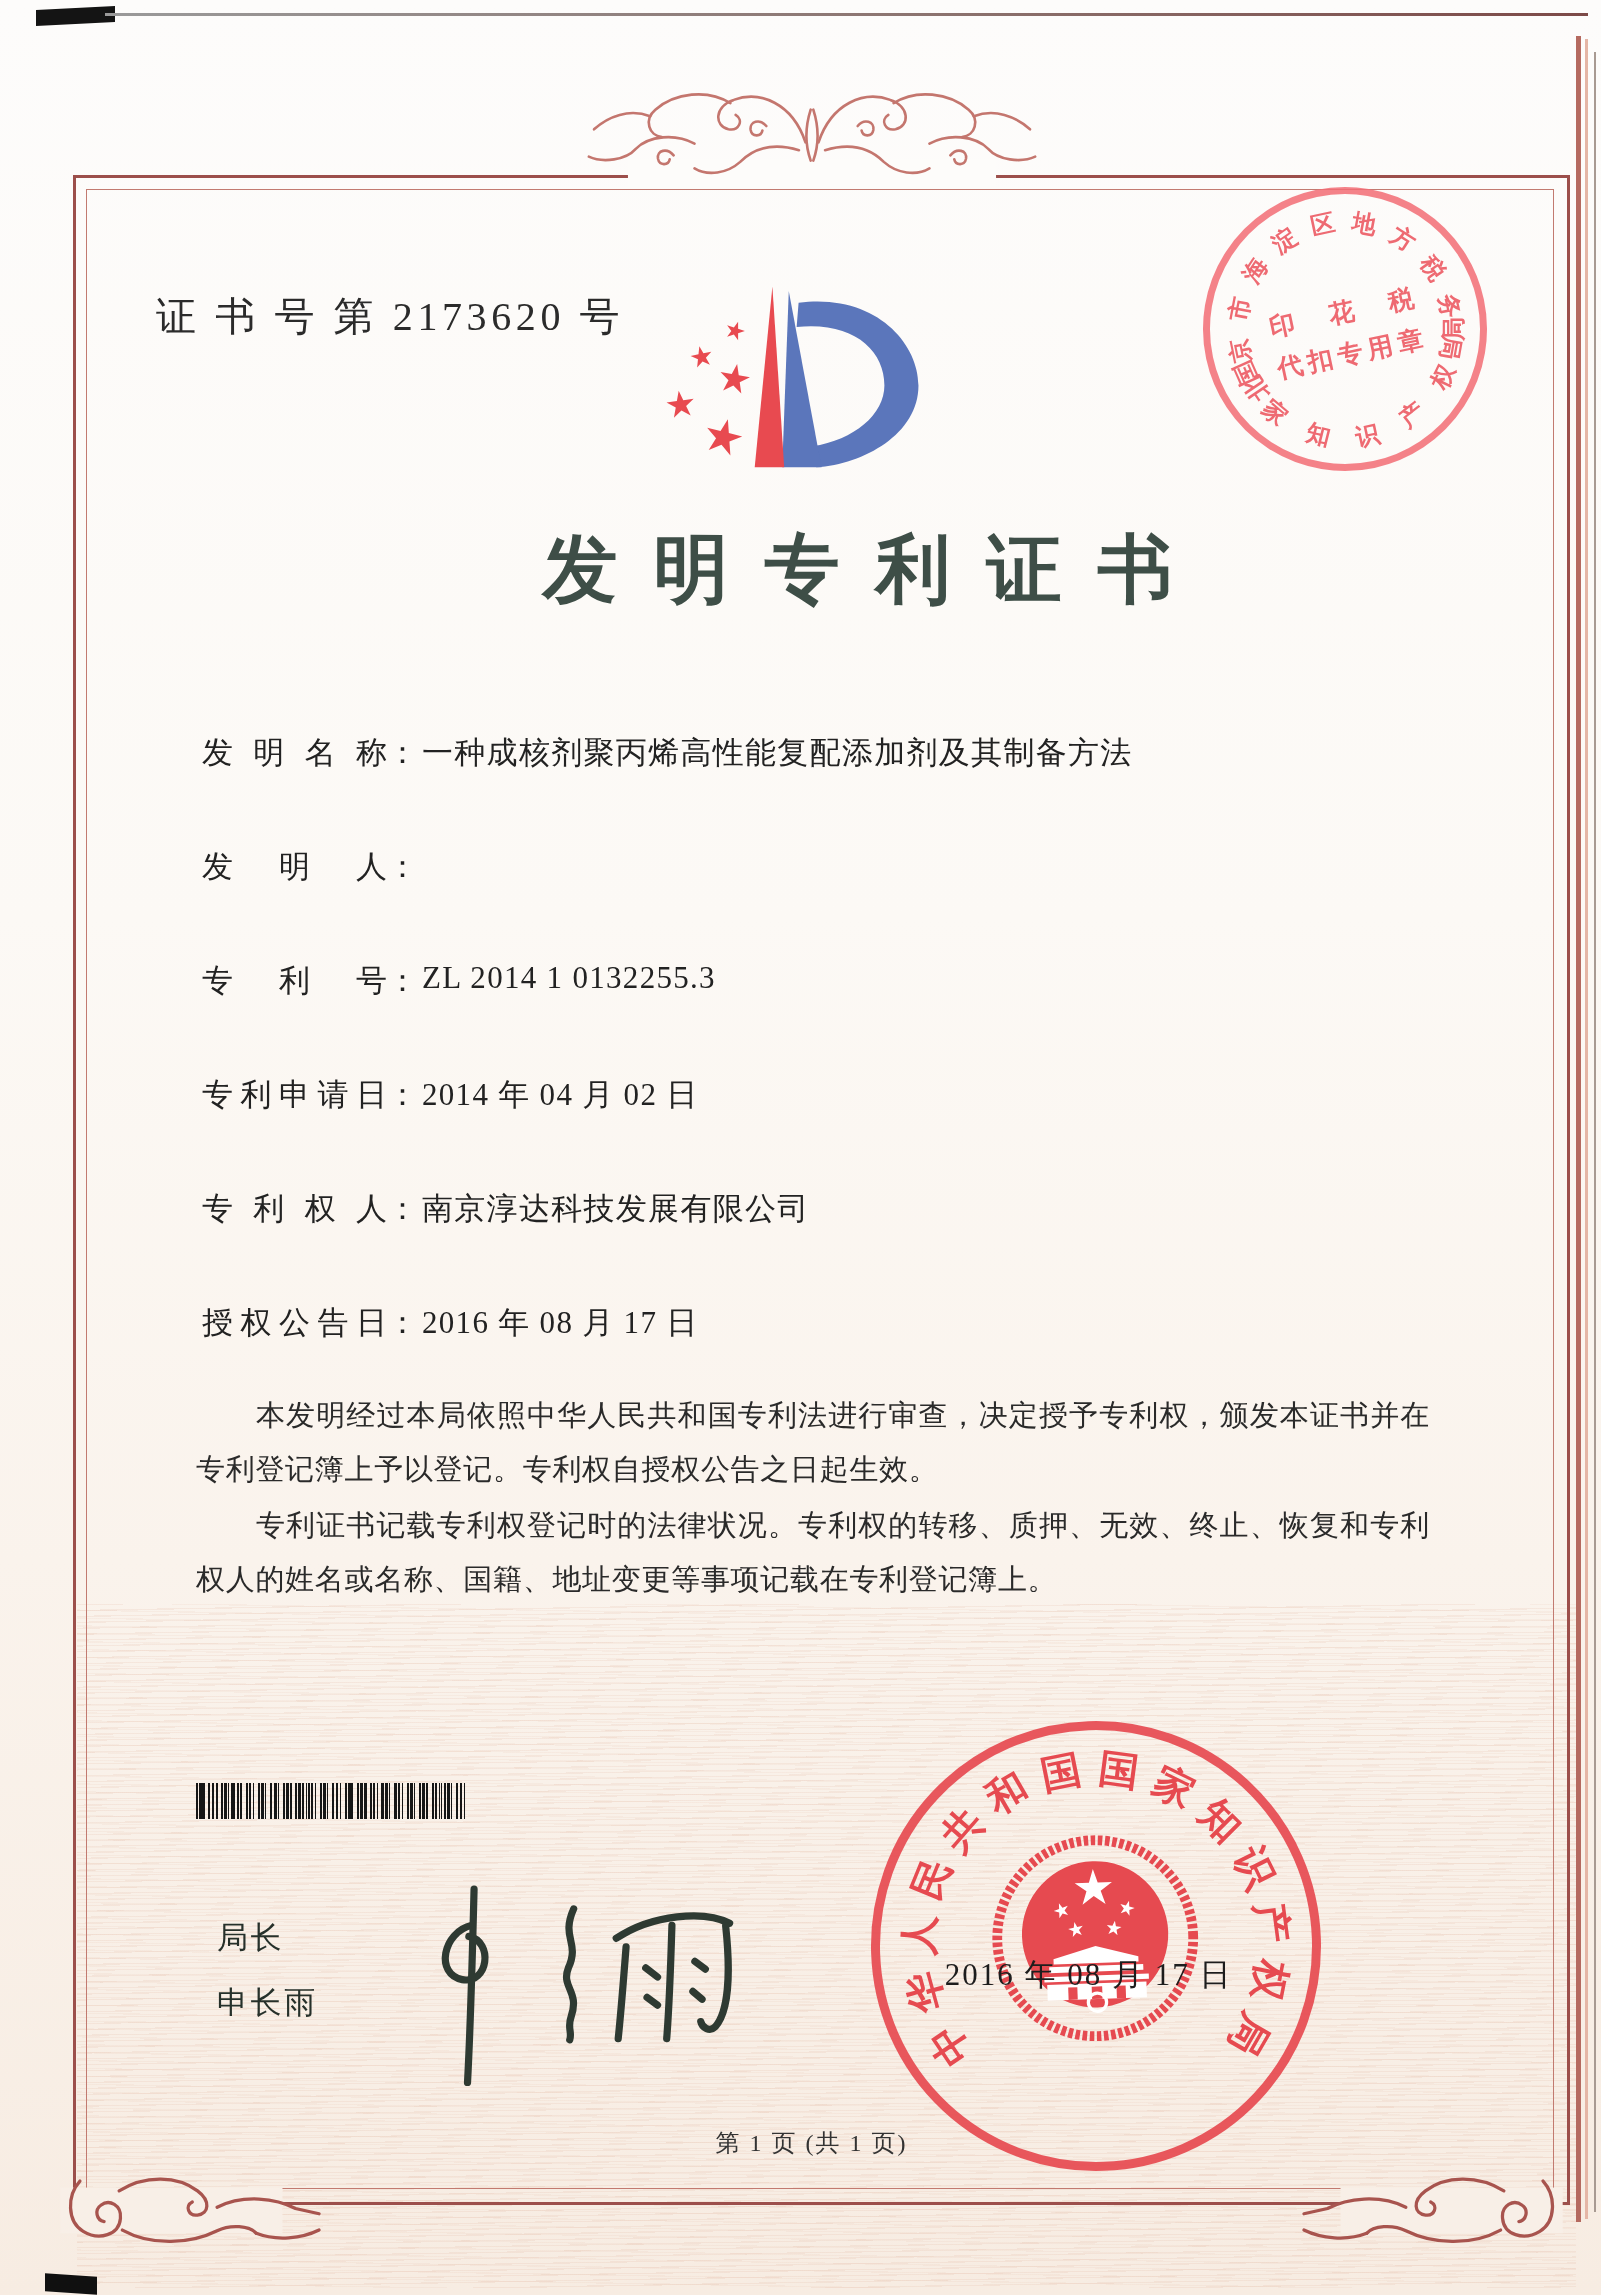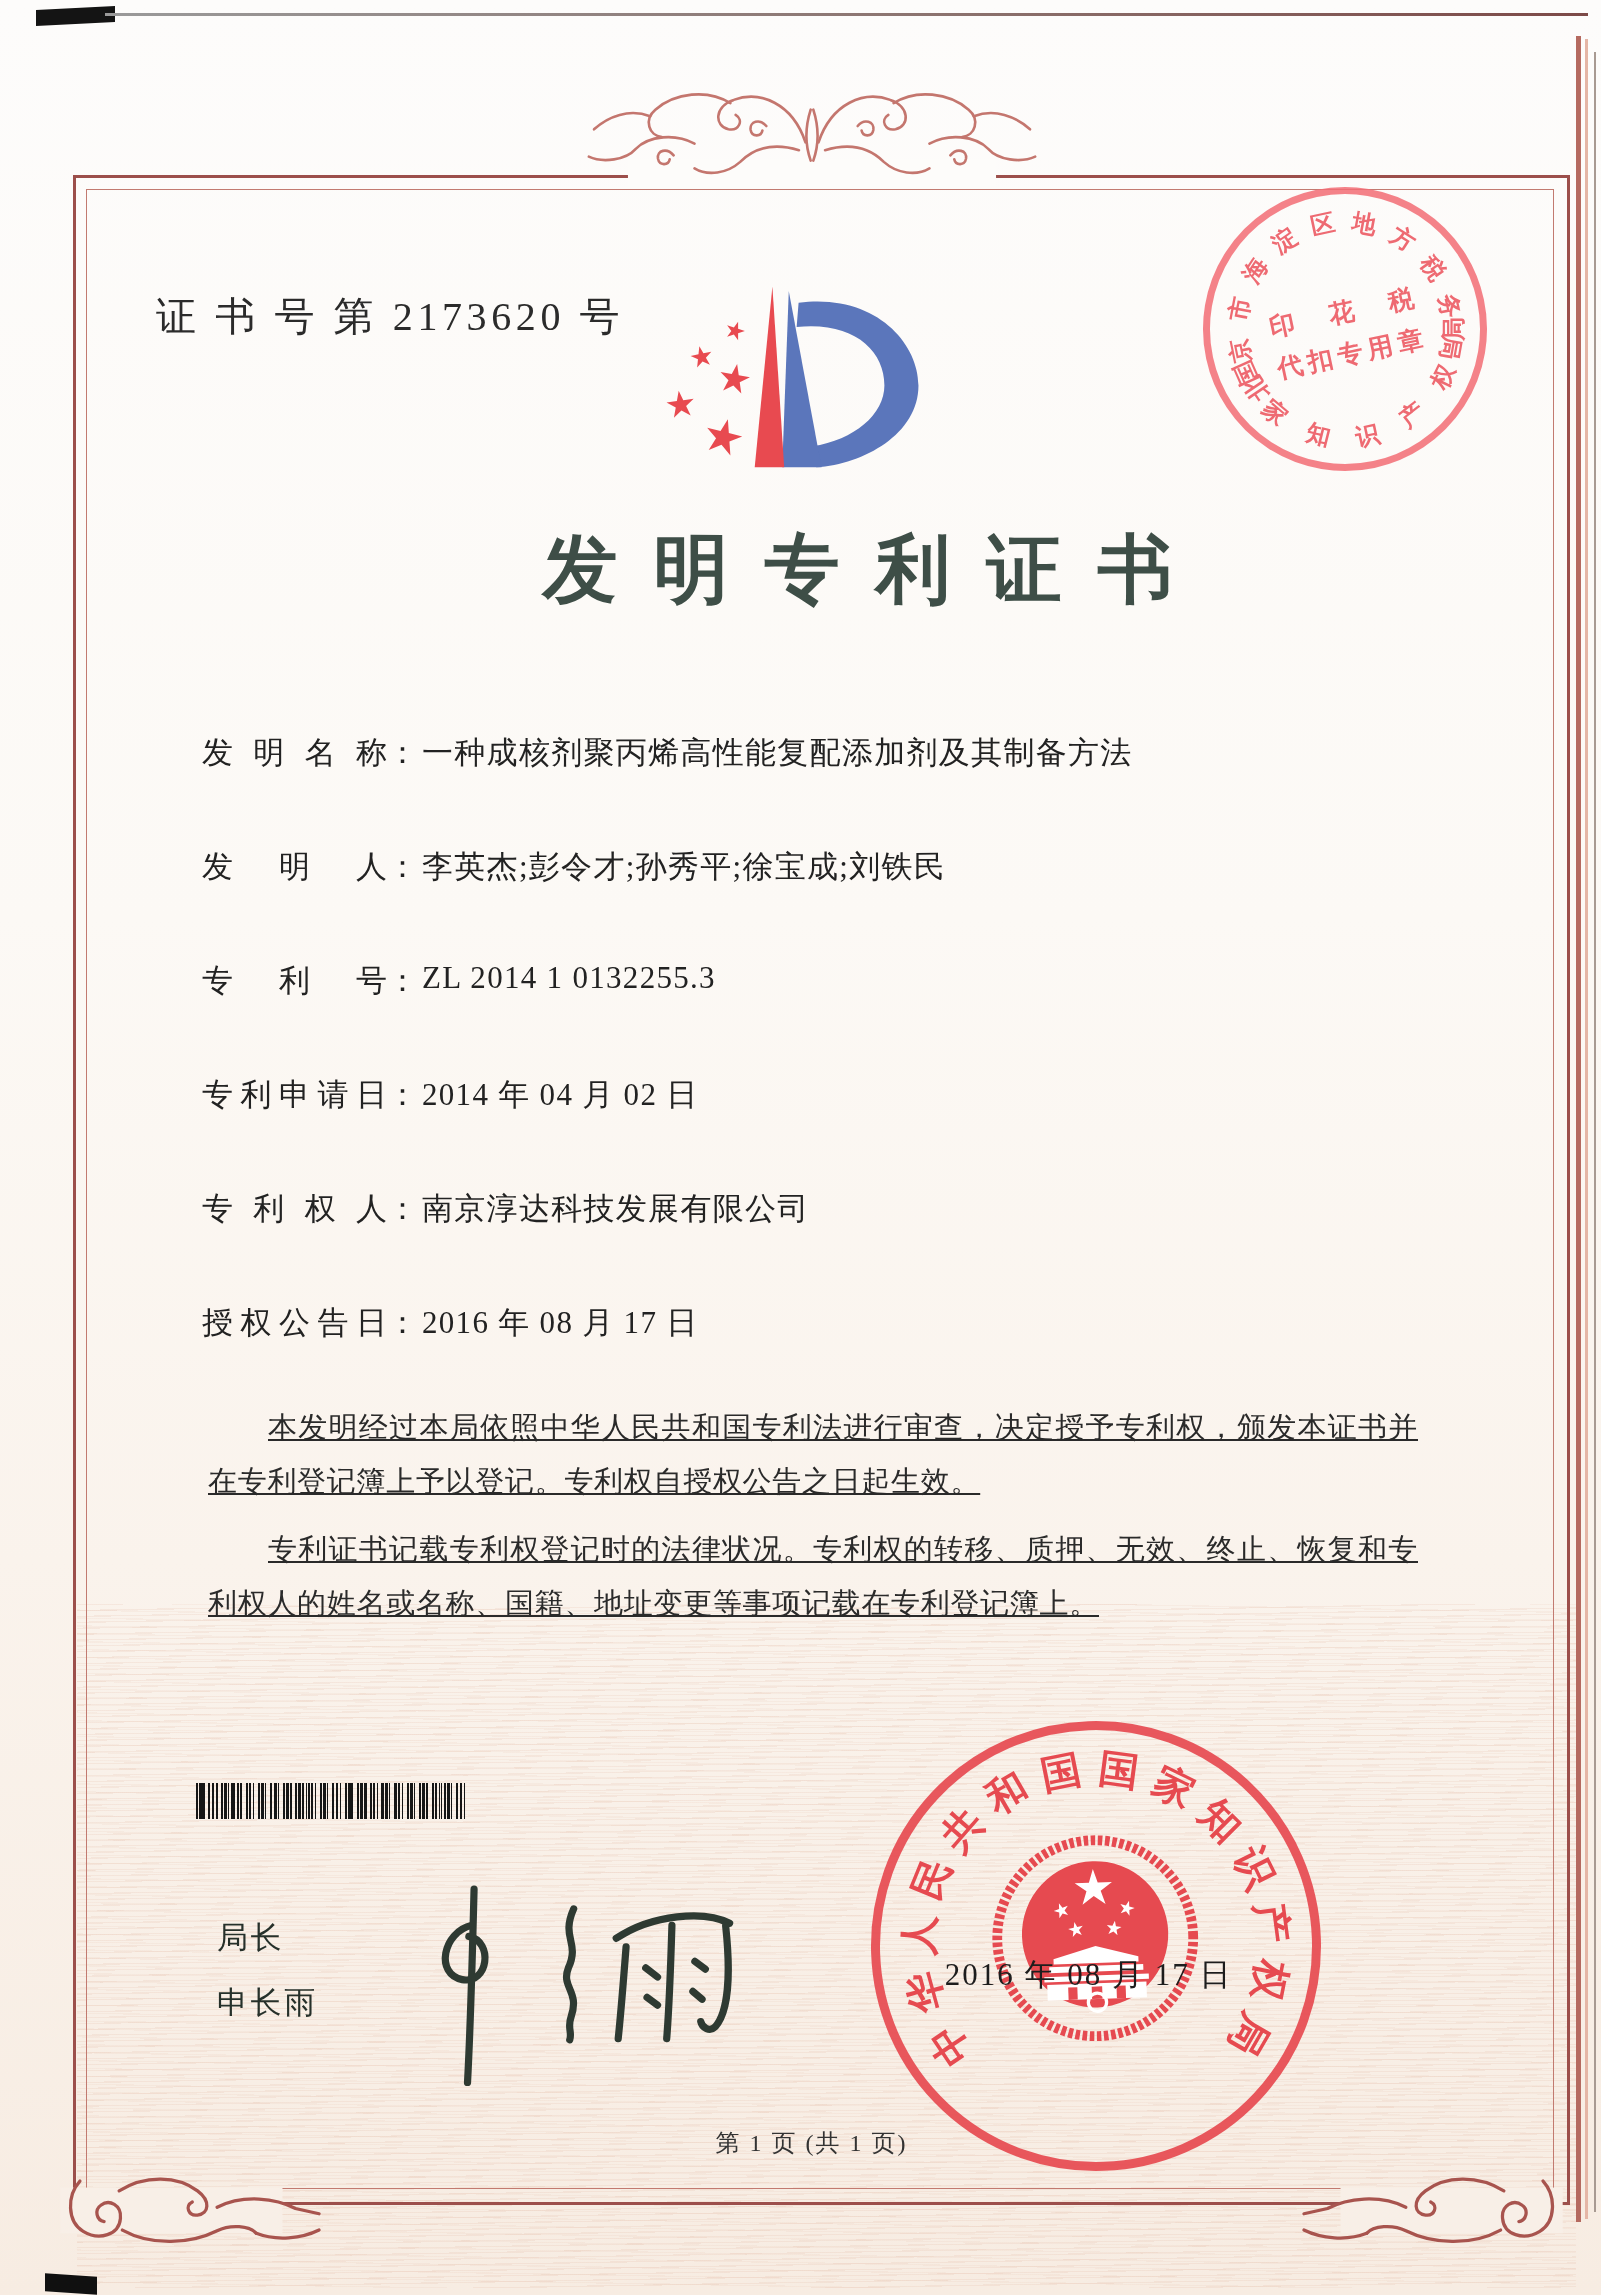--- a/index.html
+++ b/index.html
@@ -44,21 +44,21 @@
     color:#3e4e47;letter-spacing:36px;text-indent:36px;margin-left:46px;}
   
   .fields{left:202px;top:732px;width:1244px;}
   .field-row{height:114px;font-size:31px;color:#222;display:flex;align-items:flex-start;}
   .field-label{display:inline-flex;justify-content:space-between;width:185px;flex:none;}
   .field-colon{flex:none;}
   .field-value{letter-spacing:1.3px;margin-left:4px;}
   
   .body-text{left:194px;top:1386px;width:1238px;font-size:29px;line-height:54px;
     color:#2a2a2a;text-align:justify;letter-spacing:0.7px;}
-  .body-text p{margin:14px;text-indent:60px;text-decoration:underline;}
+  .body-text p{margin:2px;text-indent:60px;}
   
   .barcode{left:196px;top:1783px;width:272px;height:36px;
     background:
       repeating-linear-gradient(90deg,#161616 0 2px,rgba(0,0,0,0) 2px 3.3px,#161616 3.3px 5.9px,rgba(0,0,0,0) 5.9px 7.2px,#161616 7.2px 8.5px,rgba(0,0,0,0) 8.5px 12.4px),
       repeating-linear-gradient(90deg,rgba(0,0,0,0) 0 4.6px,#161616 4.6px 6.5px,rgba(0,0,0,0) 6.5px 15px);}
   
   .signer-role{left:217px;top:1917px;font-size:31px;letter-spacing:2.6px;color:#26302a;}
   .signer-name{left:217px;top:1982px;font-size:31px;letter-spacing:2.6px;color:#26302a;}
   .signature{left:364px;top:1863px;}
   
@@ -180,21 +180,20 @@
         <span class="field-colon">：</span>
         <span class="field-value">一种成核剂聚丙烯高性能复配添加剂及其制备方法</span>
       </div>
       <div class="field-row">
         <span class="field-label">
           <span>发</span>
           <span>明</span>
           <span>人</span>
         </span>
         <span class="field-colon">：</span>
-        <span class="field-value">李英杰;彭令才;孙秀平;徐宝成;刘铁民</span>
       </div>
       <div class="field-row">
         <span class="field-label">
           <span>专</span>
           <span>利</span>
           <span>号</span>
         </span>
         <span class="field-colon">：</span>
         <span class="field-value">ZL 2014 1 0132255.3</span>
       </div>

